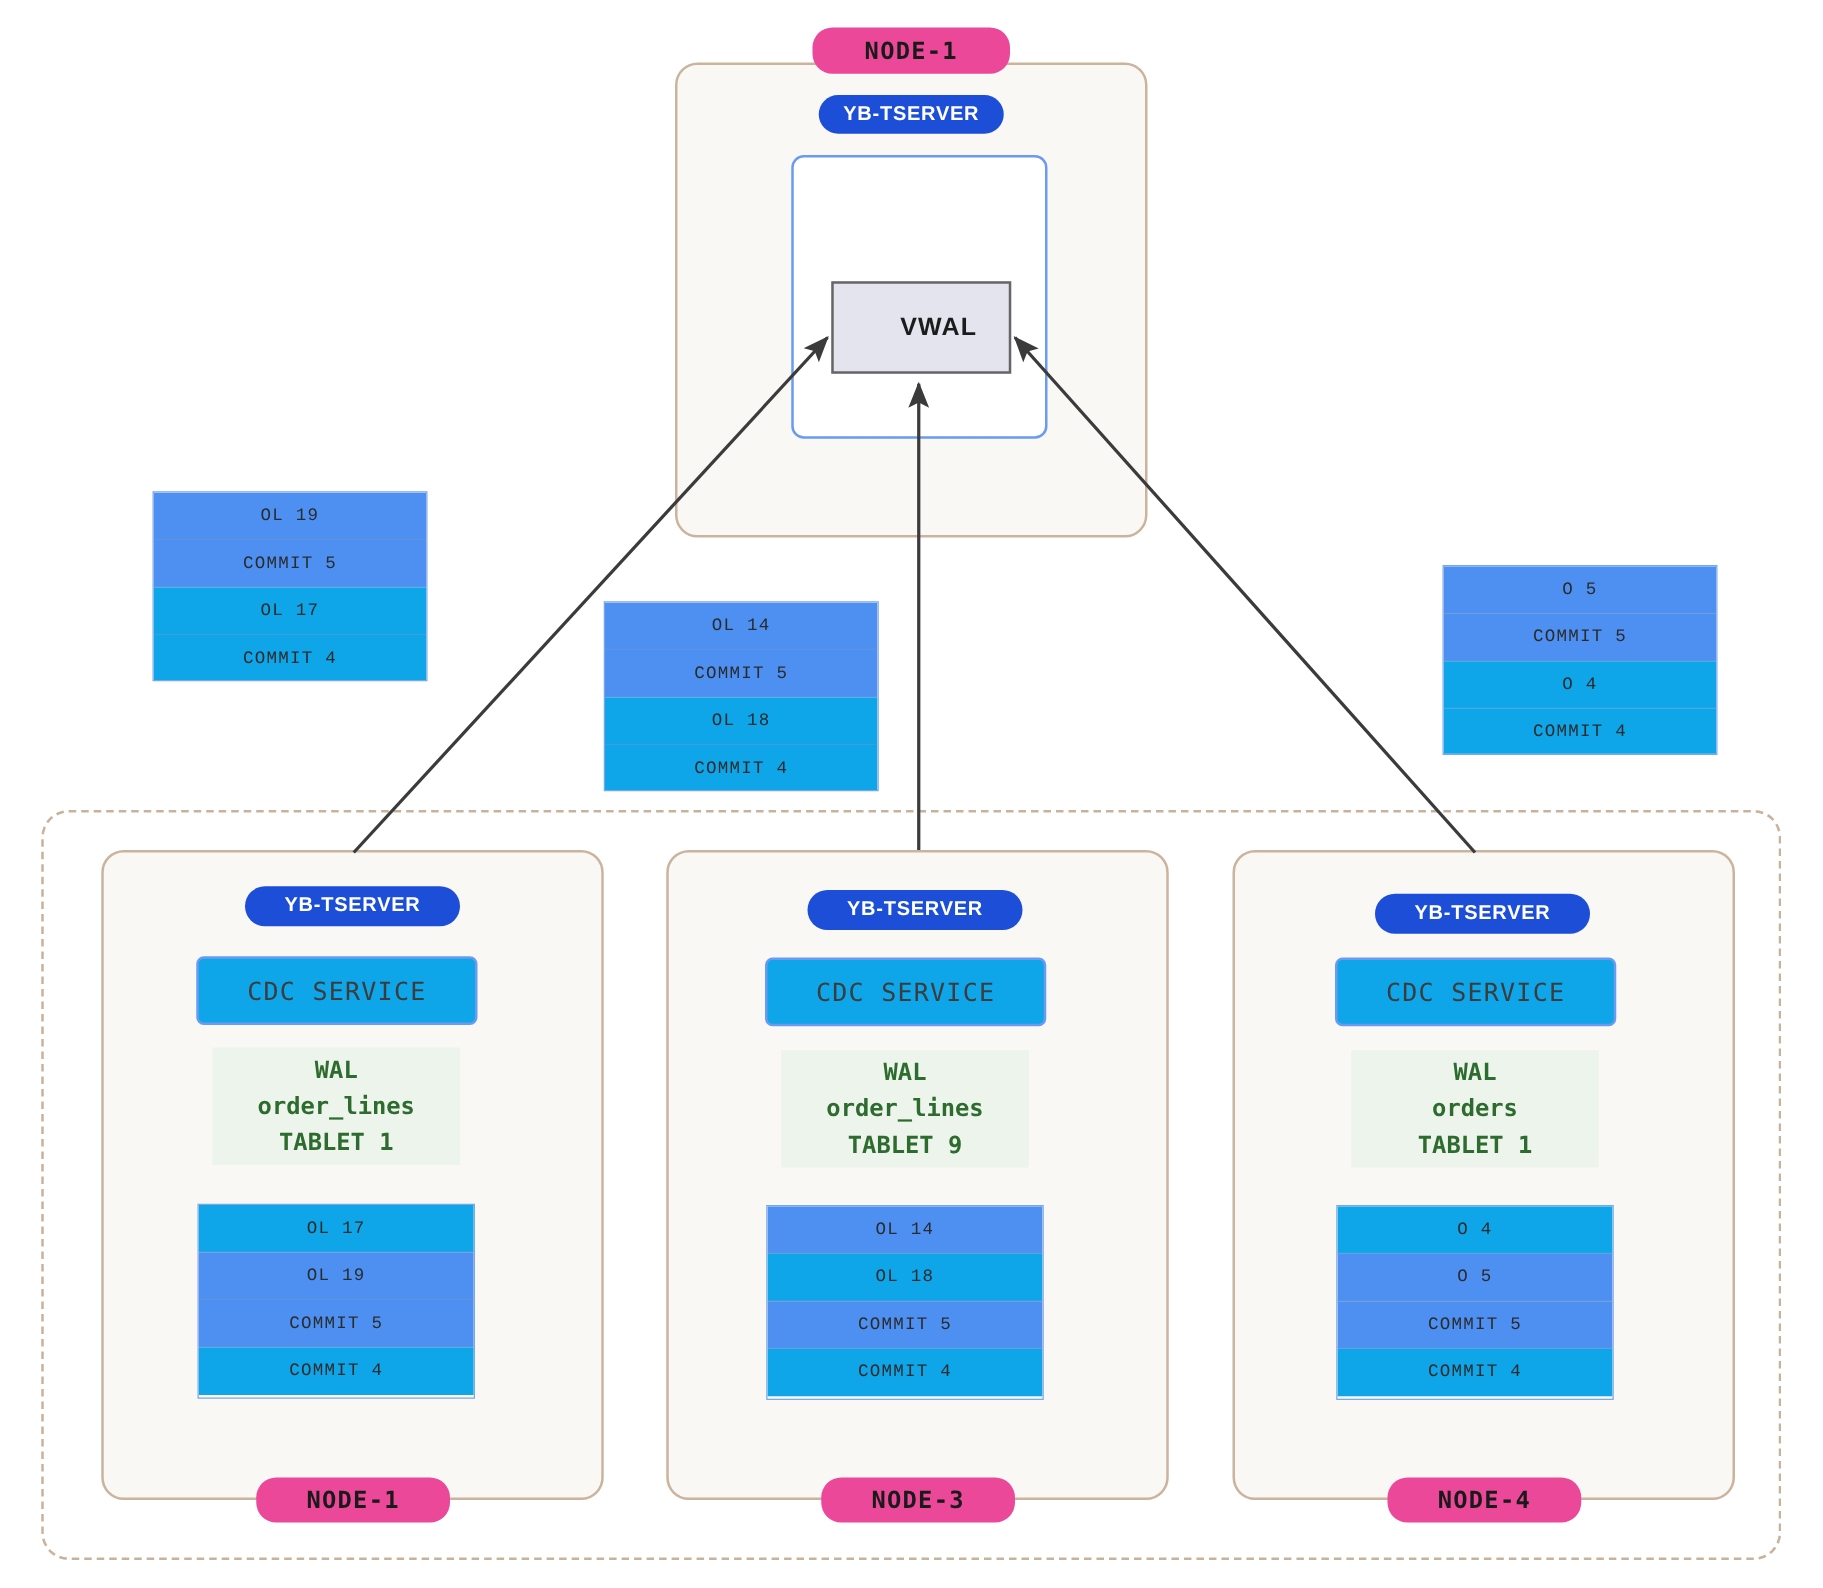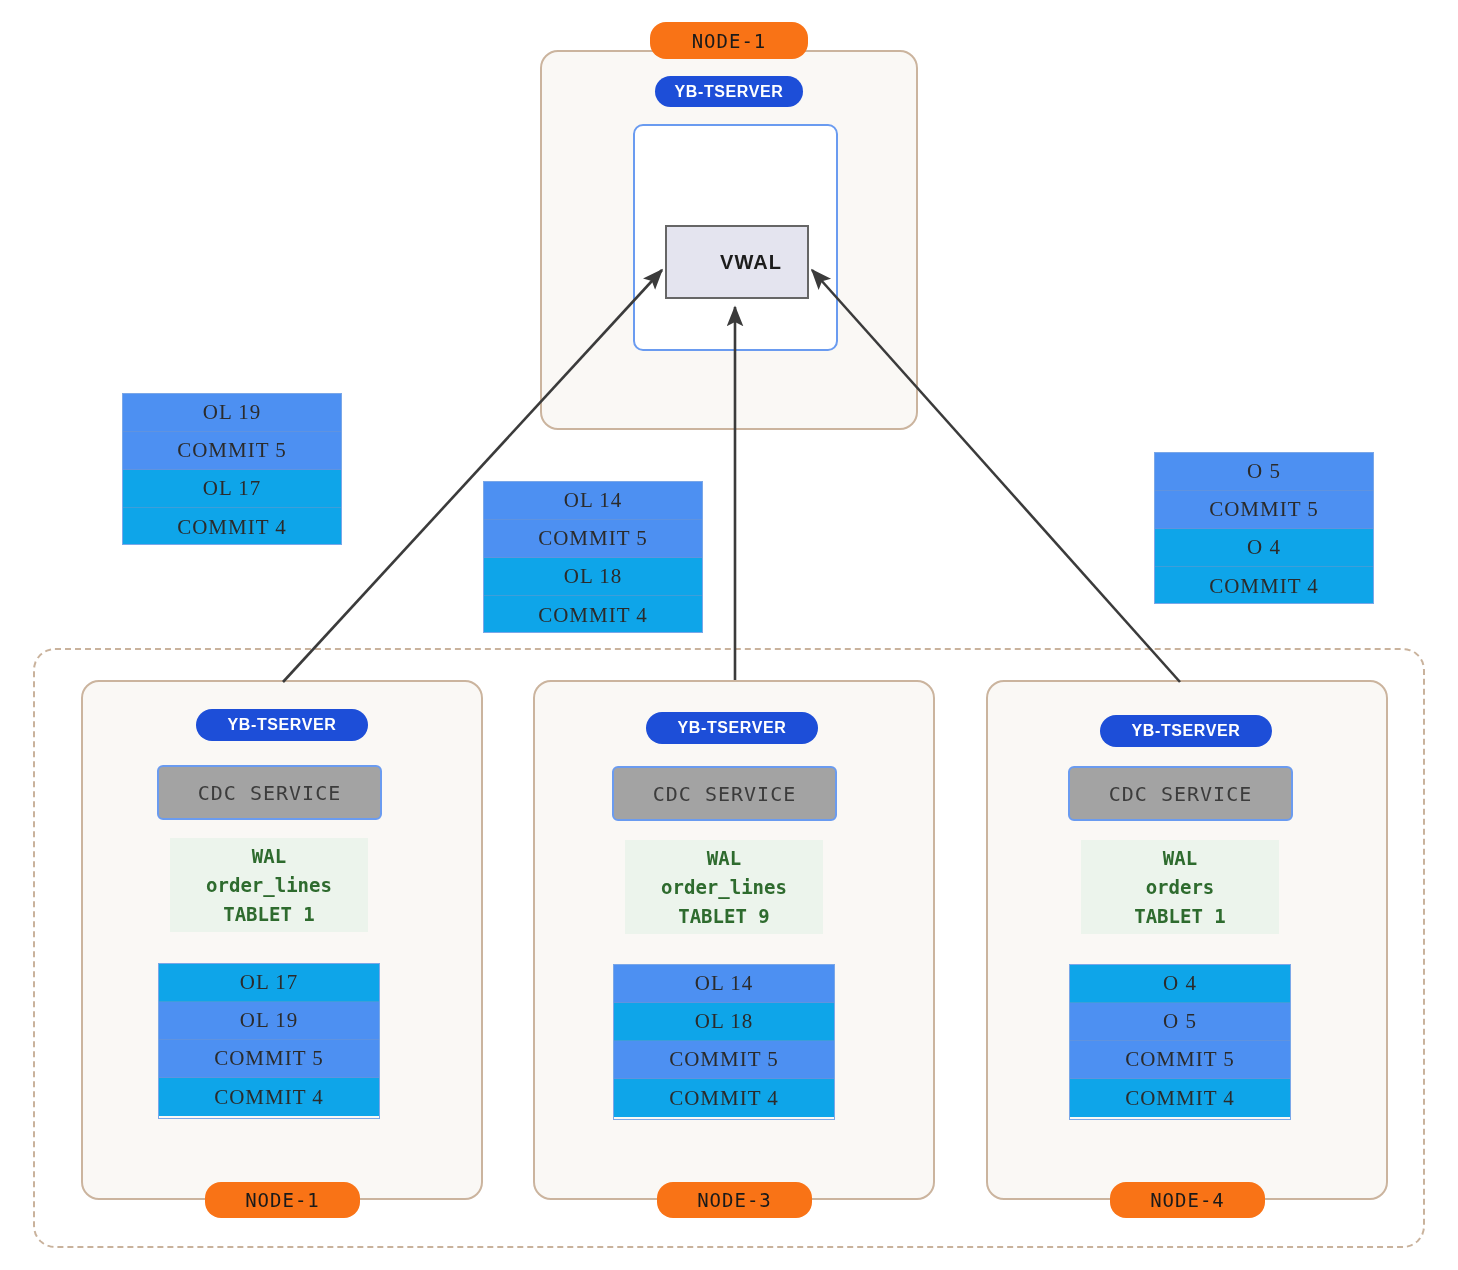--- a/index.html
+++ b/index.html
@@ -32,24 +32,24 @@
     z-index: 2;
   }
   .tserver-dash {
     position: absolute;
     border: 2.5px dashed #9aadc0;
     border-radius: 18px;
     background: transparent;
   }
   .badge-node {
     position: absolute;
-    background: #f97316;
+    background: #ec4899;
     border-radius: 16px;
     color: #1a1a1a;
-    font-weight: normal;
+    font-weight: bold;
     font-size: 19px;
     letter-spacing: 1px;
     display: flex;
     align-items: center;
     justify-content: center;
     z-index: 9;
     font-family: "DejaVu Sans Mono", monospace;
   }
   .badge-tserver {
     position: absolute;
@@ -62,21 +62,21 @@
     display: flex;
     align-items: center;
     justify-content: center;
     z-index: 9;
     font-family: "Liberation Sans", sans-serif;
   }
 
   
   .cdc-box {
     position: absolute;
-    background: #a3a3a3;
+    background: #0ea5e9;
     border: 2px solid #6a9bf0;
     border-radius: 6px;
     display: flex;
     align-items: center;
     justify-content: center;
     color: #3c3c3c;
     font-size: 20px;
     letter-spacing: 1px;
     z-index: 4;
     font-family: "DejaVu Sans Mono", monospace;
@@ -132,24 +132,24 @@
     position: absolute;
     border: 1.5px solid #7aa7e8;
     z-index: 4;
     overflow: hidden;
   }
   .stack .row {
     height: 38px;
     display: flex;
     align-items: center;
     justify-content: center;
-    font-size: 21px;
+    font-size: 14px;
     letter-spacing: 1px;
     color: #2b2b2b;
-    font-family: Liberation Serif, serif;
+    font-family: Liberation Mono, monospace;
     border-bottom: 1px solid rgba(120,150,200,0.45);
   }
   .stack .row:last-child { border-bottom: none; }
   .row.blue  { background: #4d90f2; }
   .row.green { background: #0ea5e9; }
 
   
   .cluster-outline {
     position: absolute;
     border: 2px dashed #c9b29c;

